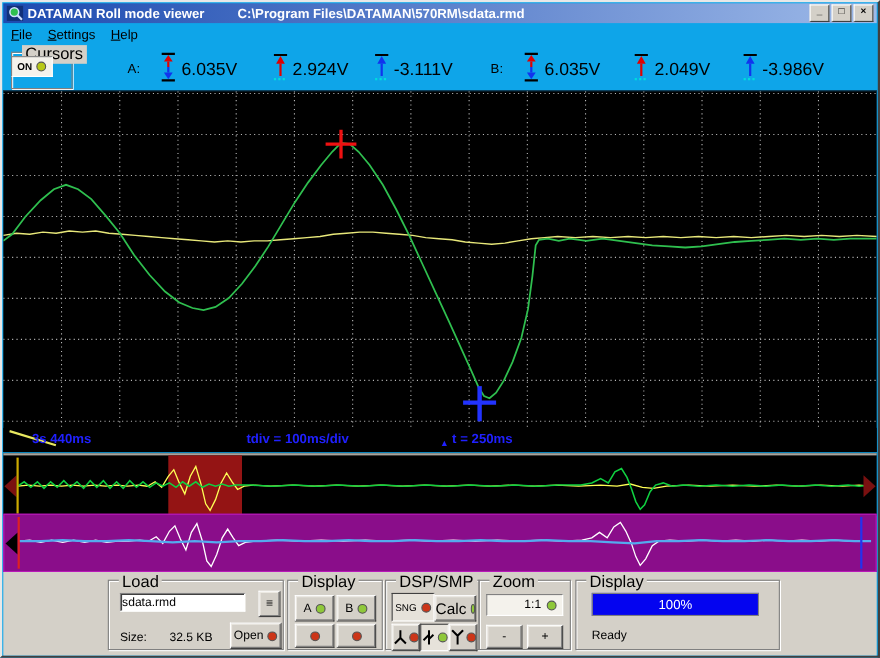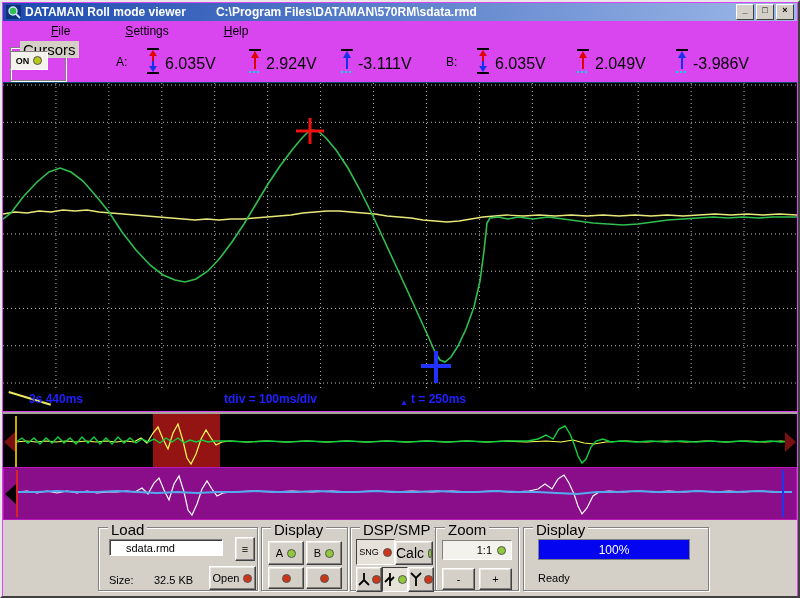--- a/index.html
+++ b/index.html
@@ -1,29 +1,29 @@
 <!DOCTYPE html>
 <html><head>
 <meta charset="utf-8">
 <style>
   html,body{margin:0;padding:0;background:#808080;font-family:"Liberation Sans",sans-serif;}
-  .window{position:relative;width:800px;height:598px;background:#d946ef;
+  .window{position:relative;width:800px;height:598px;background:#0ea5e9;
           border:2px solid;border-color:#e8e8e8 #404040 #404040 #e8e8e8;box-sizing:border-box;overflow:hidden;}
   
   .titlebar{position:absolute;left:1px;top:1px;width:794px;height:18px;
             background:linear-gradient(90deg,#1c4ab0,#9db9e8);display:flex;align-items:center;color:#fff;}
   .titlebar .app-icon{width:16px;height:14px;margin:0 3px;flex:0 0 auto;}
   .t-app{font-size:12px;font-weight:bold;white-space:nowrap;}
   .t-path{font-size:12px;font-weight:bold;margin-left:30px;white-space:nowrap;}
   .t-btns{margin-left:auto;display:flex;gap:2px;padding-right:3px;}
   .t-btn{width:16px;height:14px;background:#d4d0c8;border:1px solid;border-color:#fff #404040 #404040 #fff;
          color:#000;font-size:9px;line-height:11px;text-align:center;font-weight:bold;}
   
   .menubar{position:absolute;left:1px;top:19px;width:794px;height:20px;display:flex;align-items:center;font-size:12px;}
-  .menu-item{padding:2px 7px;color:#000;margin-left:41px;}
+  .menu-item{padding:2px 7px;color:#000;}
   
   .toolbar{position:absolute;left:1px;top:39px;width:794px;height:41px;border-bottom:1px solid #808080;}
   .group{border:1px solid #808080;box-shadow:1px 1px 0 #fff, inset 1px 1px 0 #fff;}
   .group-label{position:absolute;top:-7px;left:9px;background:#d4d0c8;padding:0 3px;font-size:15px;color:#000;}
   .cursors-box{position:absolute;left:7px;top:6px;width:54px;height:32px;}
   .on-btn{position:absolute;left:7px;top:10px;width:36px;height:17px;background:#f4f2ec;
           border:1px solid;border-color:#808080 #fff #fff #808080;font-size:9px;font-weight:bold;
           display:flex;align-items:center;justify-content:center;gap:4px;color:#000;}
   .led{width:7px;height:7px;border-radius:50%;display:inline-block;border:1px solid #555;}
   .led-yg{background:#b8c818;} .led-g{background:#8fc83a;} .led-r{background:#cc3518;}
@@ -51,21 +51,21 @@
   .arrow-black{border-right-color:#000;}
   .vline{position:absolute;top:2px;bottom:2px;width:2px;}
   
   .panel{position:absolute;left:1px;top:518px;width:794px;height:77px;background:#d4d0c8;}
   .pgroup{position:absolute;top:7px;height:62px;}
   .btn{position:absolute;background:#d4d0c8;border:1px solid;border-color:#fff #404040 #404040 #fff;
        box-shadow:inset -1px -1px 0 #808080, inset 1px 1px 0 #ece9e2;font-size:11px;color:#000;
        display:flex;align-items:center;justify-content:center;gap:4px;}
   .btn.pressed{border-color:#404040 #fff #fff #404040;box-shadow:none;background:#e6e2da;}
   .tfield{position:absolute;background:#fff;border:1px solid;border-color:#808080 #fff #fff #808080;
-          box-shadow:inset 1px 1px 0 #404040;font-size:11px;color:#000;padding:1px 16px;box-sizing:border-box;}
+          box-shadow:inset 1px 1px 0 #404040;font-size:11px;color:#000;padding:1px 1px;box-sizing:border-box;}
   .lbl{position:absolute;font-size:11px;color:#000;white-space:nowrap;}
   .zoom-field{position:absolute;background:#f4f2ec;border:1px solid;border-color:#808080 #fff #fff #808080;
           font-size:11px;color:#000;display:flex;align-items:center;justify-content:flex-end;gap:5px;padding:0 5px;box-sizing:border-box;}
   .pbar{position:absolute;background:#0404f0;color:#fff;font-size:12px;display:flex;align-items:center;justify-content:center;
         border:1px solid #808080;}
   .glyph-svg{width:15px;height:15px;}
   u{text-decoration:underline;}
 </style>
 </head>
 <body>

